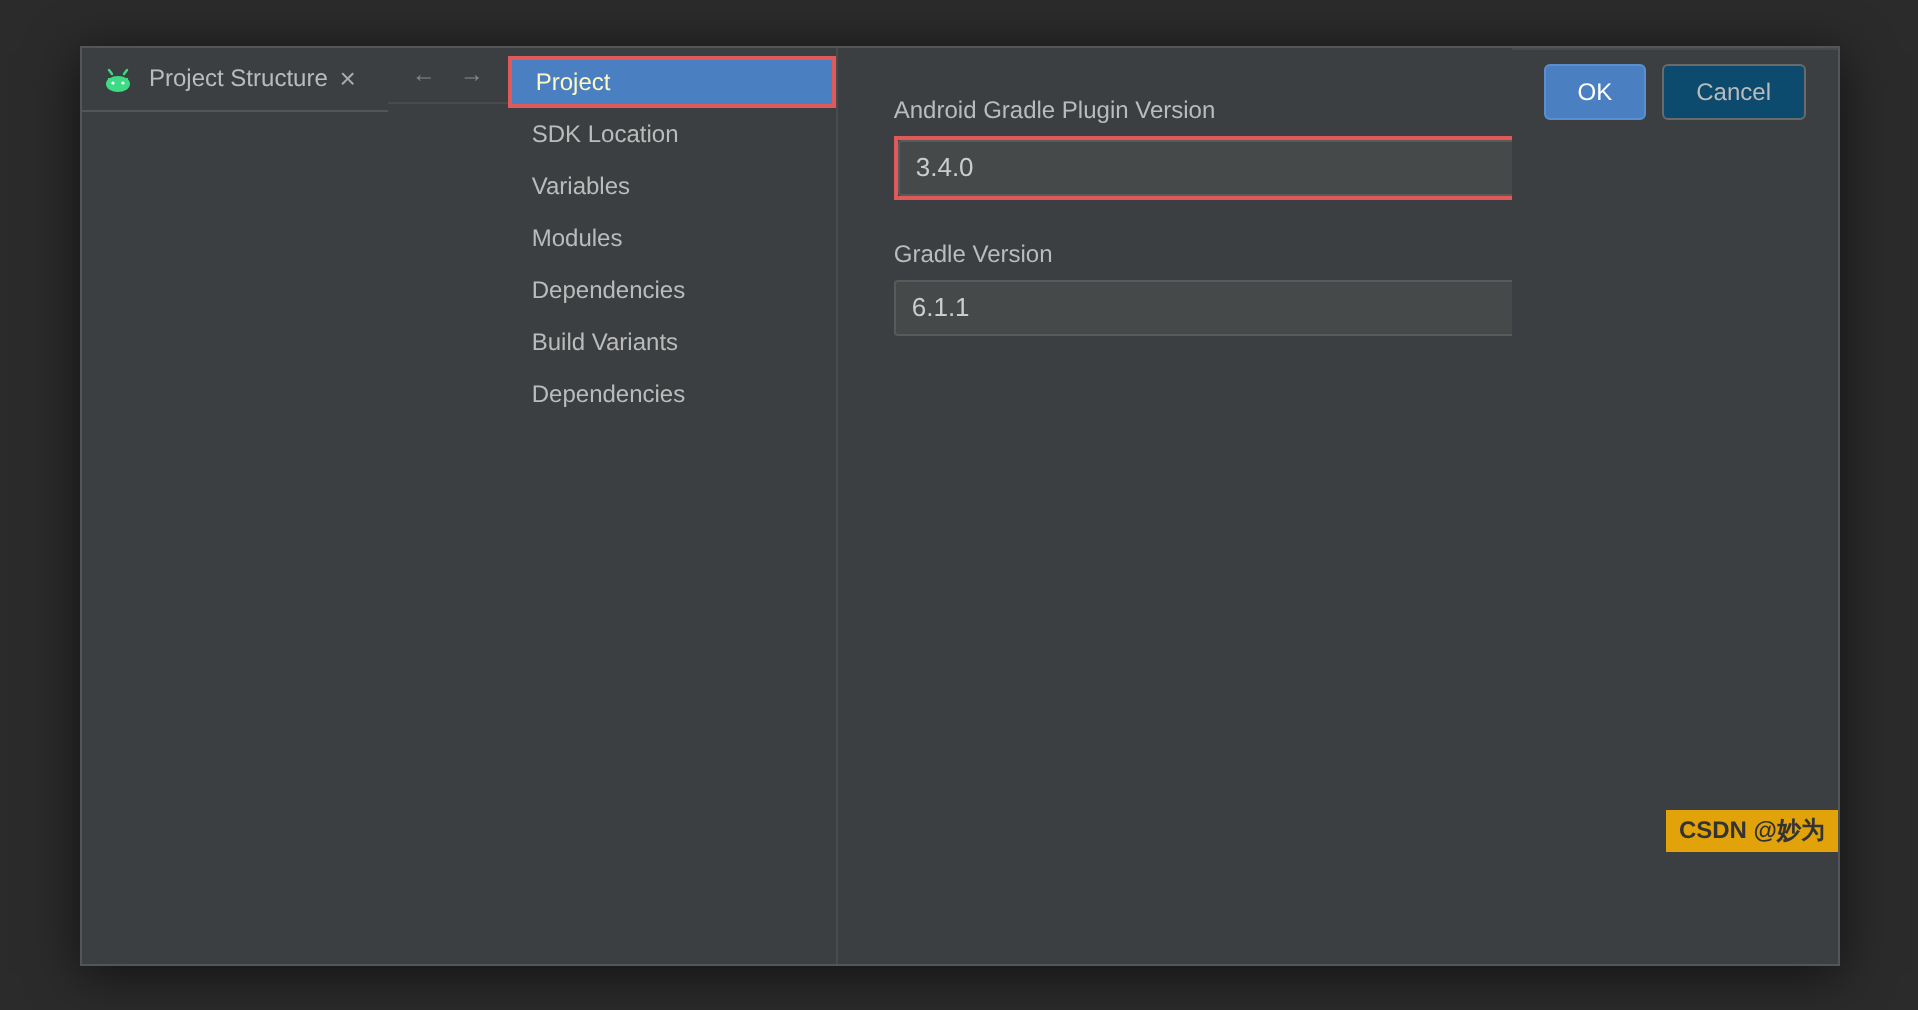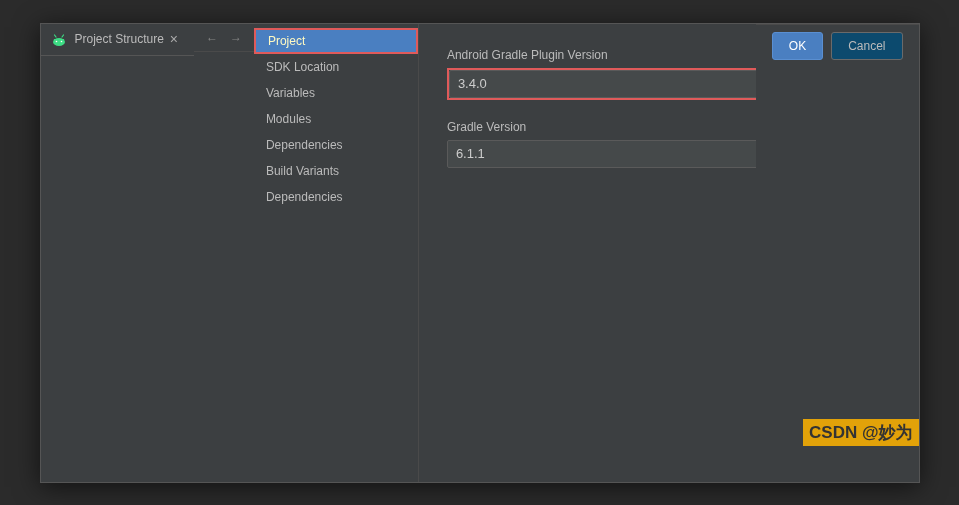--- a/index.html
+++ b/index.html
@@ -209,25 +209,25 @@
     }
 
     .btn-default {
       background: #0c4a6e;
       color: #bbb;
       border-color: #6a6a6a;
     }
 
     .watermark {
       position: absolute;
-      bottom: 36px;
+      bottom: 56px;
       right: 0;
       background: rgba(255,180,0,0.85);
       color: #333;
-      font-size: 17px;
+      font-size: 12px;
       padding: 2px 6px;
       font-weight: bold;
     }
 
     .highlight-box {
       border: 2px solid #e05a5a !important;
     }
   </style>
 </head>
 <body>

